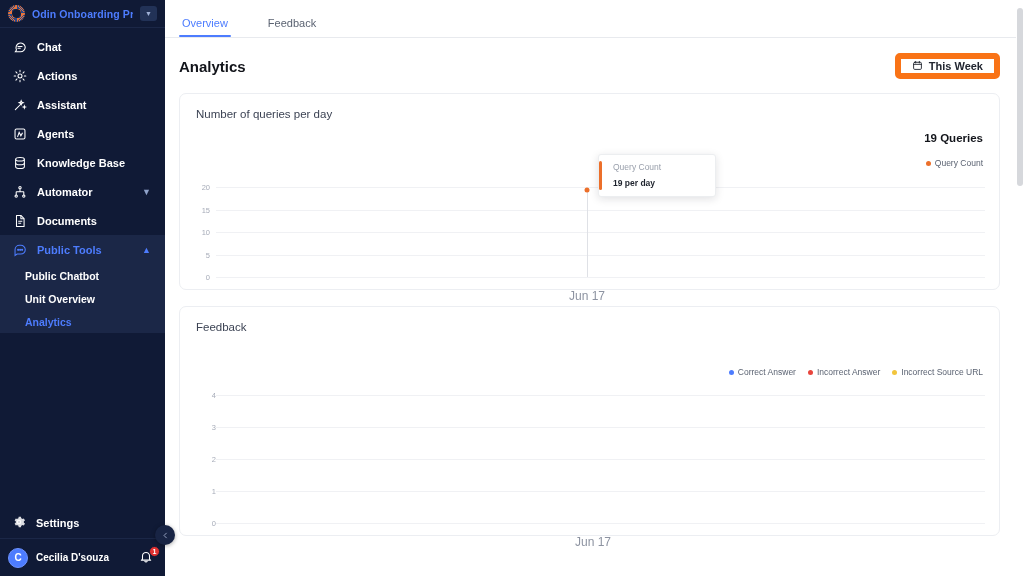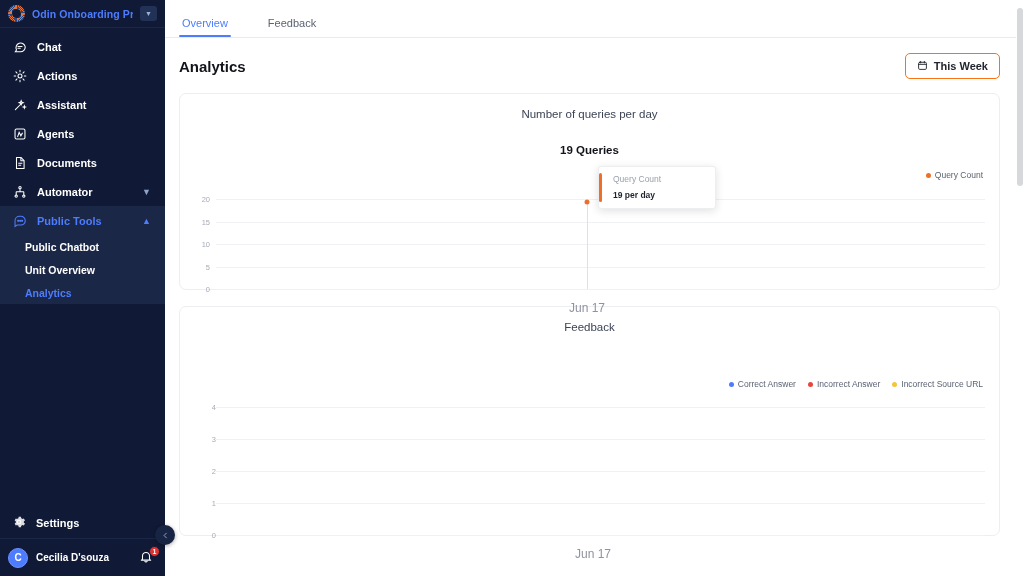--- a/index.html
+++ b/index.html
@@ -126,33 +126,32 @@
   }
 
   .page-title-row {
     display: flex; align-items: center; justify-content: space-between;
     padding: 15px 24px 0 14px;
   }
   .page-title { font-size: 15px; font-weight: 700; color: #12141a; }
   .range-btn {
     display: flex; align-items: center; gap: 6px;
     height: 26px; padding: 0 11px;
-    border: 1px solid #f97316; border-radius: 5px;
+    border: 6px solid #f97316; border-radius: 5px;
     background: #fff; font-size: 11px; font-weight: 700; color: #222630;
   }
 
   .card {
     margin: 14px 24px 0 14px;
     border: 1px solid #eceef2; border-radius: 7px;
     background: #fff;
   }
   .card-head {
-    display: flex; align-items: center; justify-content: space-between;
+    display: flex; justify-content: space-between;
     padding: 14px 16px 4px 16px;
-    flex-direction: column;
   }
   .card-title { font-size: 11.5px; color: #3c4354; }
   .card-metric { font-size: 11.5px; font-weight: 700; color: #12141a; margin-top: 24px; }
 
   .legend {
     display: flex; justify-content: flex-end; gap: 14px;
     padding: 0 16px; margin-top: 4px;
   }
   .legend-item { display: flex; align-items: center; gap: 4px; font-size: 8.5px; color: #5b6372; }
   .legend-dot { width: 5px; height: 5px; border-radius: 50%; flex: 0 0 5px; }
@@ -249,43 +248,53 @@
       <div class="nav-item">
         <span class="ico">
           <svg width="14" height="14" viewBox="0 0 24 24" fill="none" stroke="#ffffff" stroke-width="1.8" stroke-linecap="round">
             <rect x="3.5" y="3.5" width="17" height="17" rx="2.5"></rect>
             <path d="M8 16.5 10.5 9l3 6 2.5-4.5"></path>
           </svg>
         </span>
         <span>Agents</span>
       </div>
 
-
-      <div class="nav-item">
-        <span class="ico">
-          <svg width="14" height="14" viewBox="0 0 24 24" fill="none" stroke="#ffffff" stroke-width="1.8" stroke-linejoin="round">
-            <path d="M6 2.5h7.5L19 8v13.5H6z"></path>
-              <path d="M13.5 2.5V8H19"></path>
-              <path d="M9 12.5h7M9 16h5"></path>
-          </svg>
-        </span>
-        <span>Documents</span>
+      <div class="nav-item">
+        <span class="ico">
+          <svg width="14" height="14" viewBox="0 0 24 24" fill="none" stroke="#ffffff" stroke-width="1.8">
+            <ellipse cx="12" cy="5.6" rx="7.5" ry="3"></ellipse>
+            <path d="M4.5 5.6v12.8c0 1.66 3.36 3 7.5 3s7.5-1.34 7.5-3V5.6"></path>
+            <path d="M4.5 12c0 1.66 3.36 3 7.5 3s7.5-1.34 7.5-3"></path>
+          </svg>
+        </span>
+        <span>Knowledge Base</span>
       </div>
 
       <div class="nav-item">
         <span class="ico">
           <svg width="14" height="14" viewBox="0 0 24 24" fill="none" stroke="#ffffff" stroke-width="1.8" stroke-linecap="round">
             <circle cx="12" cy="4.5" r="2"></circle>
               <circle cx="5.5" cy="19" r="2"></circle>
               <circle cx="18.5" cy="19" r="2"></circle>
             <path d="M12 6.5v5M12 11.5H6.2c-.4 0-.7.3-.7.7v4.8M12 11.5h5.8c.4 0 .7.3.7.7v4.8"></path>
           </svg>
         </span>
         <span>Automator</span>
         <span class="chev">▼</span>
+      </div>
+
+      <div class="nav-item">
+        <span class="ico">
+          <svg width="14" height="14" viewBox="0 0 24 24" fill="none" stroke="#ffffff" stroke-width="1.8" stroke-linejoin="round">
+            <path d="M6 2.5h7.5L19 8v13.5H6z"></path>
+              <path d="M13.5 2.5V8H19"></path>
+              <path d="M9 12.5h7M9 16h5"></path>
+          </svg>
+        </span>
+        <span>Documents</span>
       </div>
 
       <div class="section-block">
         <div class="nav-item section-head">
           <span class="ico">
             <svg width="14" height="14" viewBox="0 0 24 24" fill="none" stroke="#4d7cfe" stroke-width="1.8" stroke-linecap="round">
               <path d="M21 11.5a7.5 7.5 0 0 1-7.5 7.5H7l-3.5 2.5V11.5A7.5 7.5 0 0 1 11 4h2.5a7.5 7.5 0 0 1 7.5 7.5z"></path>
               <circle cx="8.8" cy="11.6" r="1"></circle>
                 <circle cx="12.2" cy="11.6" r="1"></circle>
                 <circle cx="15.6" cy="11.6" r="1"></circle>

